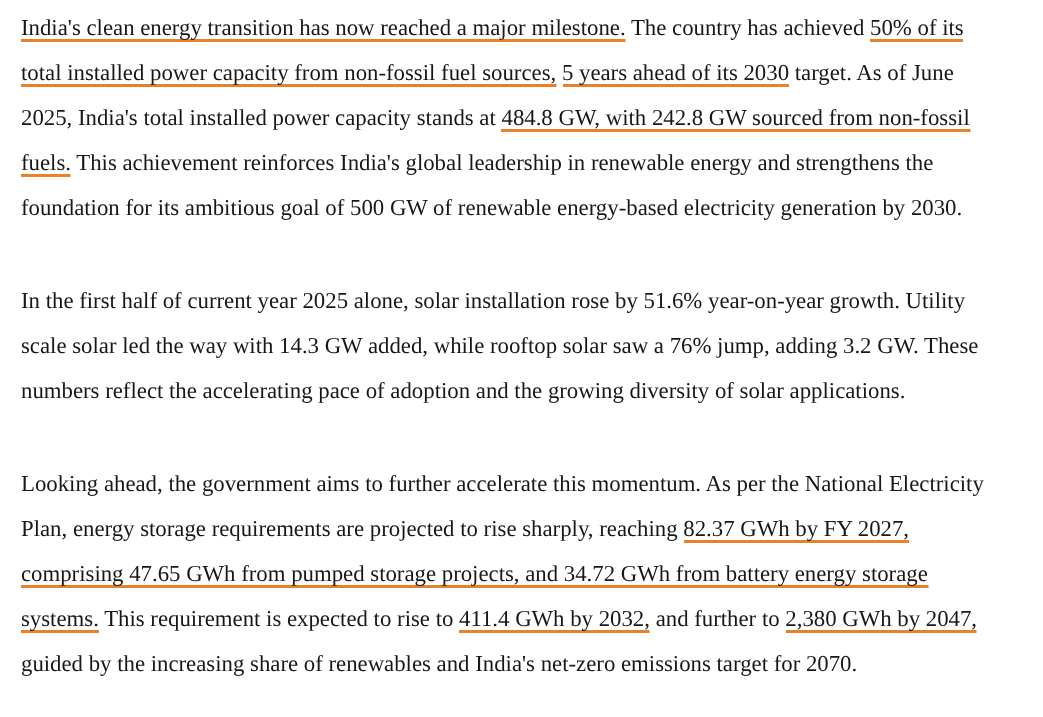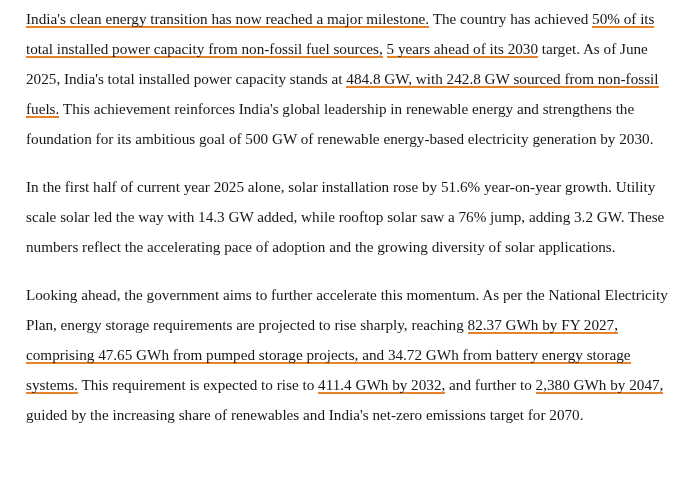--- a/index.html
+++ b/index.html
@@ -12,31 +12,31 @@
     height: 478px;
     font-family: "Liberation Serif", serif;
     color: #1a1a1a;
     overflow: hidden;
   }
   .page {
     position: relative;
     width: 695px;
     height: 478px;
     box-sizing: border-box;
-    padding: 4px 22px 0 26px;
+    padding: 4px 22px 0 14px;
   }
   .para {
     font-size: 15.2px;
     line-height: 30px;
     text-align: left;
     margin: 0;
     color: #171717;
   }
   .para + .para {
-    margin-top: 18px;
+    margin-top: 32px;
   }
   .u {
     
     box-shadow: inset 0 -2px 0 0 #e8822a;
     padding-bottom: 1px;
   }
   
   .nb { white-space: nowrap; }
 </style>
 </head>

